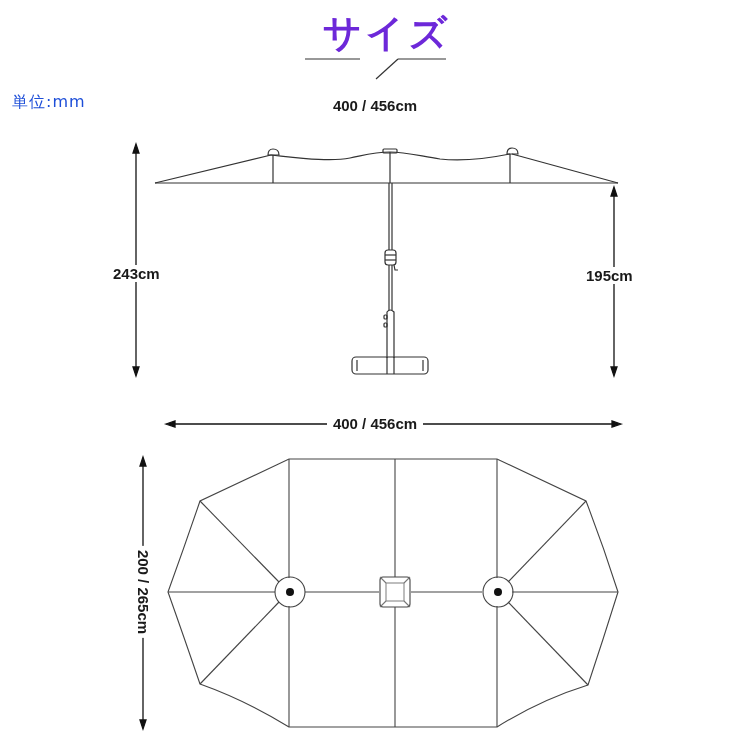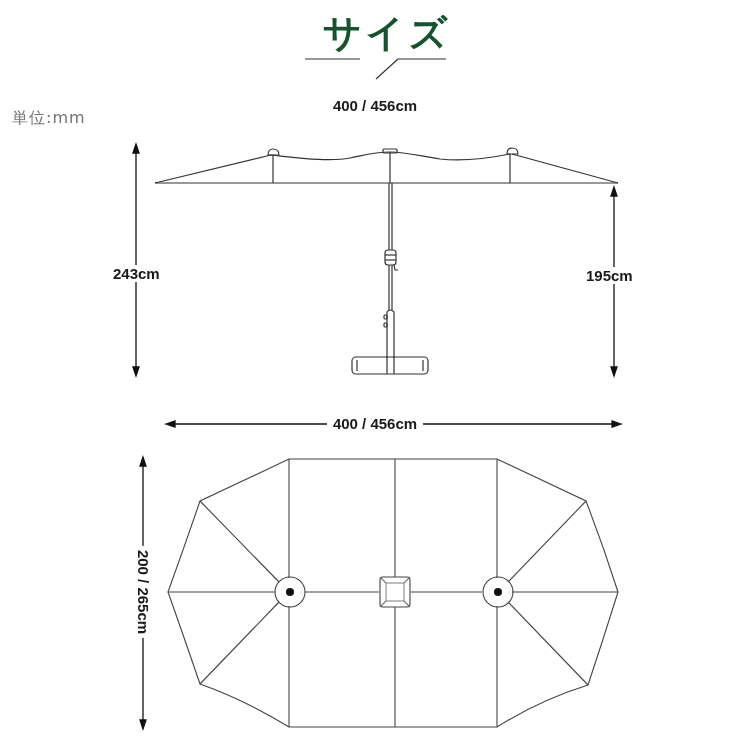--- a/index.html
+++ b/index.html
@@ -1,21 +1,21 @@
 <!DOCTYPE html>
 <html><head>
 <meta charset="utf-8">
 <style>
   html, body { margin: 0; padding: 0; background: #ffffff; }
   body { width: 750px; height: 750px; position: relative; overflow: hidden;
          font-family: "Liberation Sans", "DejaVu Sans", sans-serif; color: #222; }
   .abs { position: absolute; }
   #title { left: 0; width: 750px; top: 8px; text-align: center; font-family: "DejaVu Sans", sans-serif;
-           font-size: 38px; font-weight: bold; letter-spacing: 4px; color: #14532d; padding-left: 24px; box-sizing: border-box; }
-  #unit { left: 12px; top: 108px; font-size: 16px; color: #737373; letter-spacing: 1px; font-family: "DejaVu Sans", sans-serif; }
+           font-size: 38px; font-weight: bold; letter-spacing: 4px; color: #6d28d9; padding-left: 24px; box-sizing: border-box; }
+  #unit { left: 12px; top: 92px; font-size: 16px; color: #1d4ed8; letter-spacing: 1px; font-family: "DejaVu Sans", sans-serif; }
   .dim { font-weight: bold; font-size: 15px; color: #1a1a1a; background: #fff; padding: 0 4px; white-space: nowrap; }
   #top-dim { left: 0; width: 750px; top: 97px; text-align: center; background: transparent; padding: 0; }
   #h243 { left: 109px; top: 265px; }
   #h195 { left: 582px; top: 267px; }
   #w-dim { left: 0; width: 750px; top: 415px; text-align: center; background: transparent; padding: 0; }
   #w-dim span { background: #fff; padding: 0 6px; }
   #d-dim { left: 143px; top: 592px; transform: translate(-50%, -50%) rotate(90deg); }
   svg { position: absolute; left: 0; top: 0; }
 </style>
 </head>

